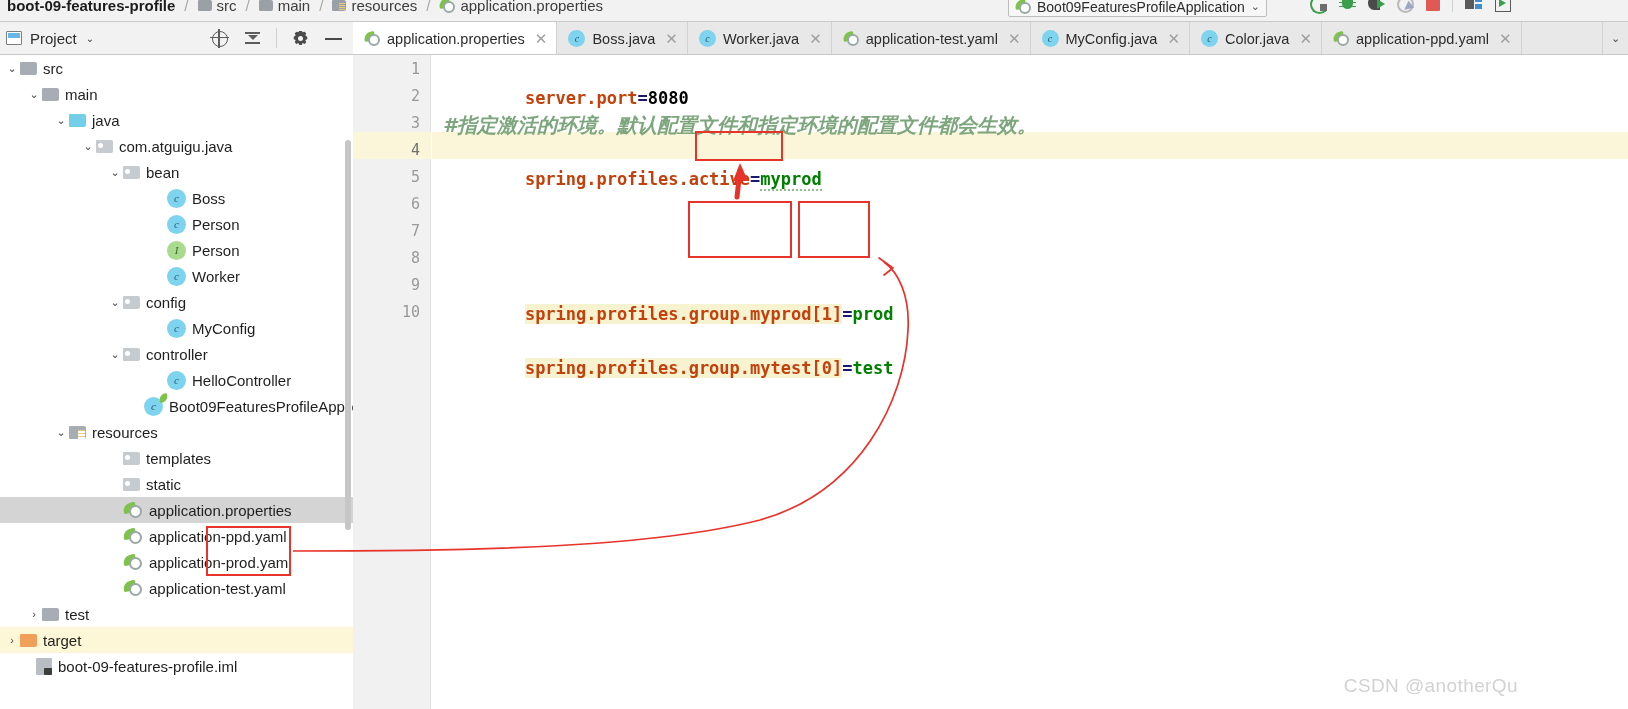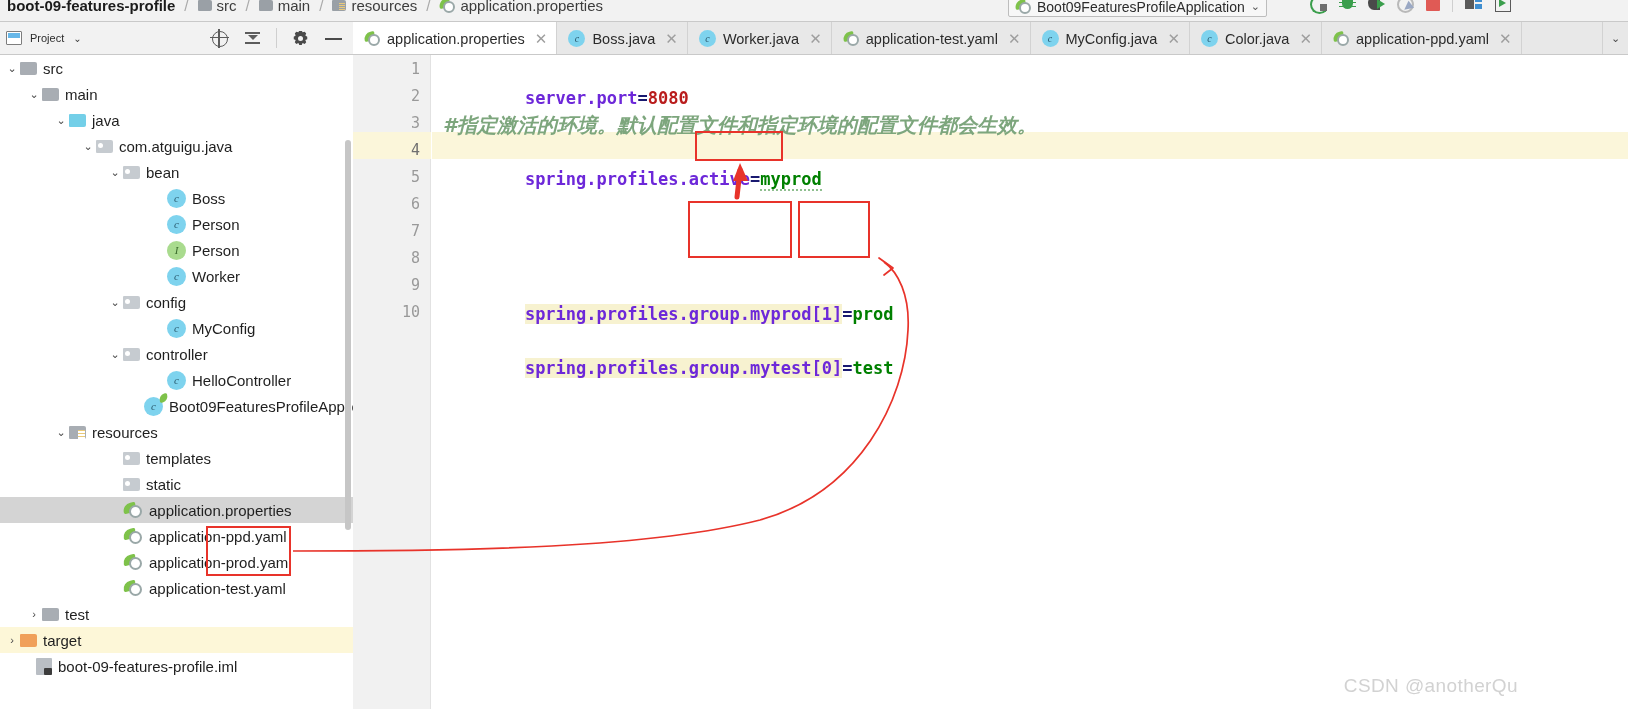--- a/index.html
+++ b/index.html
@@ -117,21 +117,21 @@
     position: absolute; left:0; top:22px; width:353px; height:33px;
     background:#f2f2f2; border-bottom:1px solid #c9c9c9;
     display:flex; align-items:center; padding-left:6px; gap:8px;
   }
   .panelhdr .winicon {
     width:16px; height:14px; border:1.5px solid #7d7d7d; background:#ffffff; border-radius:1px; position:relative;
   }
   .panelhdr .winicon::after{
     content:""; position:absolute; left:1px; top:1px; width:12px; height:5px; background:#67b7e8;
   }
-  .panelhdr .ptitle { font-size:11px; color:#2b2b2b; }
+  .panelhdr .ptitle { font-size:15px; color:#2b2b2b; }
   .panelhdr .caret { font-size:10px; color:#3c3c3c; margin-left:1px; }
   .hdricons { margin-left:auto; display:flex; align-items:center; gap:14px; padding-right:10px; }
   .hi { width:19px; height:19px; position:relative; display:inline-block; }
   .hi.locate::before{
     content:""; position:absolute; left:2px; top:2px; width:14px; height:14px;
     border:1.8px solid #5c5c5c; border-radius:50%;
   }
   .hi.locate::after{
     content:""; position:absolute; left:0; top:8.2px; width:19px; height:1.8px; background:#5c5c5c;
     box-shadow: -8.5px 0 0 -8.5px #5c5c5c;
@@ -265,23 +265,23 @@
     position:absolute; left:79px; top:0; width:1196px; height:654px;
     font-family:"DejaVu Sans Mono", monospace; font-size:17px;
   }
   .cline {
     position:absolute; left:11px; height:27px; line-height:27px; white-space:pre;
     letter-spacing:0px;
   }
   .linehl {
     position:absolute; left:0; width:1196px; height:27px; background:#fbf6da;
   }
-  .k { color:#6d28d9; font-weight:bold; }
+  .k { color:#c2410c; font-weight:bold; }
   .eq { color:#191970; font-weight:bold; }
-  .num { color:#b91c1c; font-weight:bold; }
+  .num { color:#000000; font-weight:bold; }
   .val { color:#008000; font-weight:bold; }
   .cmt { color:#7da67d; font-style:italic; font-weight:bold; font-family:"DejaVu Sans", sans-serif; font-size:20px; }
   .khl { background:#f7f2d0; }
   .squig {
     border-bottom:2px dotted #8fbf8f;
   }
 
   
   .rbox { position:absolute; border:2px solid #e8332a; pointer-events:none; }
   .anno-svg { position:absolute; left:0; top:0; width:1628px; height:709px; pointer-events:none; }

